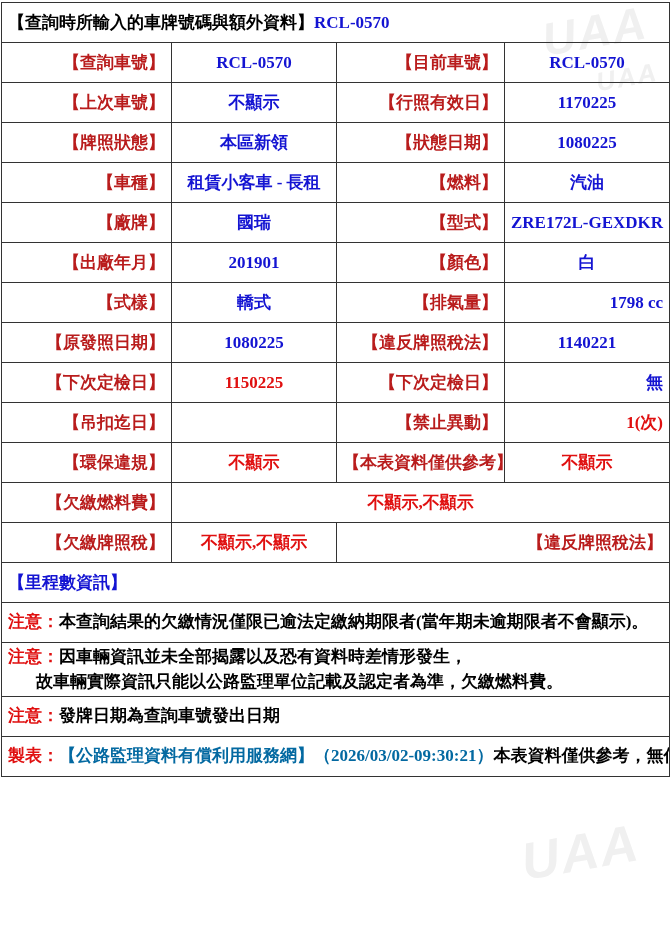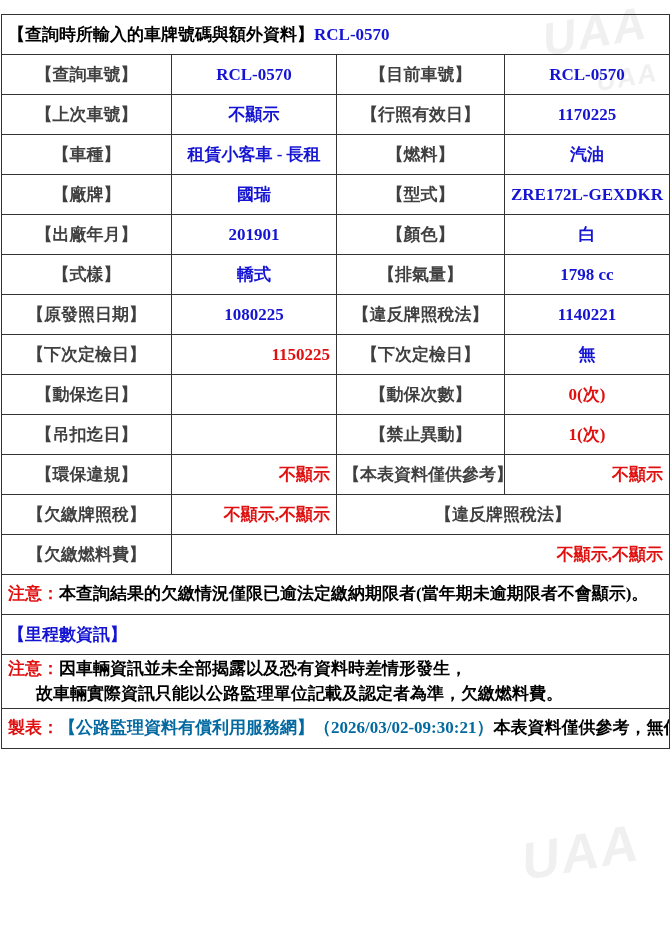--- a/index.html
+++ b/index.html
@@ -30,45 +30,45 @@
   }
   .wm1 { top: 4px; right: 22px; transform: rotate(-10deg); }
   .wm2 { top: 62px; right: 12px; font-size: 26px; transform: rotate(-10deg); }
   .wm3 { bottom: 58px; right: 30px; font-size: 52px; transform: rotate(-10deg); }
 
   table.main {
     position: relative;
     z-index: 1;
     border-collapse: collapse;
     width: 668px;
-    margin: 14px 0 0 1px;
+    margin: 2px 0 0 1px;
     table-layout: fixed;
   }
   table.main td {
     border: 1px solid #333;
     height: 40px;
     padding: 2px 6px;
     vertical-align: middle;
     font-size: 17px;
     white-space: nowrap;
     overflow: hidden;
   }
   .lbl {
-    color: #404040;
-    font-weight: bold;
-    text-align: center;
+    color: #b91c1c;
+    font-weight: bold;
+    text-align: right;
     padding-left: 10px;
   }
   .val {
     color: #1414d2;
     font-weight: bold;
     text-align: center;
   }
-  .val-red { color: #e01010; font-weight: bold; text-align: right; }
-  .val-left { text-align: center; padding-left: 12px; }
+  .val-red { color: #e01010; font-weight: bold; text-align: center; }
+  .val-left { text-align: right; padding-left: 12px; }
   .hdr {
     color: #1414d2;
     font-weight: bold;
     font-size: 17px;
     text-align: left;
     padding-left: 8px;
     height: 34px;
   }
   .hdr .title-blk { color: #000; }
   .section {
@@ -121,20 +121,26 @@
         <td class="val">RCL-0570</td>
       </tr>
 
       <tr>
         <td class="lbl">【上次車號】</td>
         <td class="val">不顯示</td>
         <td class="lbl">【行照有效日】</td>
         <td class="val">1170225</td>
       </tr>
 
+      <tr>
+        <td class="lbl">【牌照狀態】</td>
+        <td class="val">本區新領</td>
+        <td class="lbl">【狀態日期】</td>
+        <td class="val">1080225</td>
+      </tr>
 
       <tr>
         <td class="lbl">【車種】</td>
         <td class="val">租賃小客車 - 長租</td>
         <td class="lbl">【燃料】</td>
         <td class="val">汽油</td>
       </tr>
 
       <tr>
         <td class="lbl">【廠牌】</td>
@@ -165,70 +171,69 @@
         <td class="val">1140221</td>
       </tr>
 
       <tr>
         <td class="lbl">【下次定檢日】</td>
         <td class="val-red">1150225</td>
         <td class="lbl">【下次定檢日】</td>
         <td class="val val-left">無</td>
       </tr>
 
-      <tr>
-        <td class="lbl">【動保迄日】</td>
-        <td class="val"></td>
-        <td class="lbl">【動保次數】</td>
-        <td class="val-red val-left">0(次)</td>
-      </tr>
 
       <tr>
         <td class="lbl">【吊扣迄日】</td>
         <td class="val"></td>
         <td class="lbl">【禁止異動】</td>
         <td class="val-red val-left">1(次)</td>
       </tr>
 
       <tr>
         <td class="lbl">【環保違規】</td>
         <td class="val-red">不顯示</td>
         <td class="lbl">【本表資料僅供參考】</td>
         <td class="val-red">不顯示</td>
       </tr>
 
 
       <tr>
+        <td class="lbl">【欠繳燃料費】</td>
+        <td class="val-red" colspan="3">不顯示,不顯示</td>
+      </tr>
+
+      <tr>
         <td class="lbl">【欠繳牌照稅】</td>
         <td class="val-red">不顯示,不顯示</td>
         <td class="lbl" colspan="2">【違反牌照稅法】</td>
       </tr>
 
       <tr>
-        <td class="lbl">【欠繳燃料費】</td>
-        <td class="val-red" colspan="3">不顯示,不顯示</td>
+        <td class="section" colspan="4">【里程數資訊】</td>
       </tr>
 
       <tr>
         <td class="note" colspan="4">
           <span class="k">注意：</span><span>本查詢結果的欠繳情況僅限已逾法定繳納期限者(當年期未逾期限者不會顯示)。</span>
         </td>
-      </tr>
-
-      <tr>
-        <td class="section" colspan="4">【里程數資訊】</td>
       </tr>
 
       <tr>
         <td class="note" colspan="4">
           <span class="k">注意：</span><span>因車輛資訊並未全部揭露以及恐有資料時差情形發生，</span><br>
           <span class="sp"></span><span class="sp"></span><span>故車輛實際資訊只能以公路監理單位記載及認定者為準，欠繳燃料費。</span>
         </td>
       </tr>
 
+      <tr>
+        <td class="note" colspan="4">
+          <span class="k">注意：</span><span>發牌日期為查詢車號發出日期</span>
+        </td>
+      </tr>
 
       <tr>
         <td class="note" colspan="4">
           <span class="k">製表：</span><span class="b">【公路監理資料有償利用服務網】</span><span class="b">（2026/03/02-09:30:21）</span><span>本表資料僅供參考，無任何憑據效力。</span>
         </td>
       </tr>
     </tbody>
   </table>
 </div>
 

